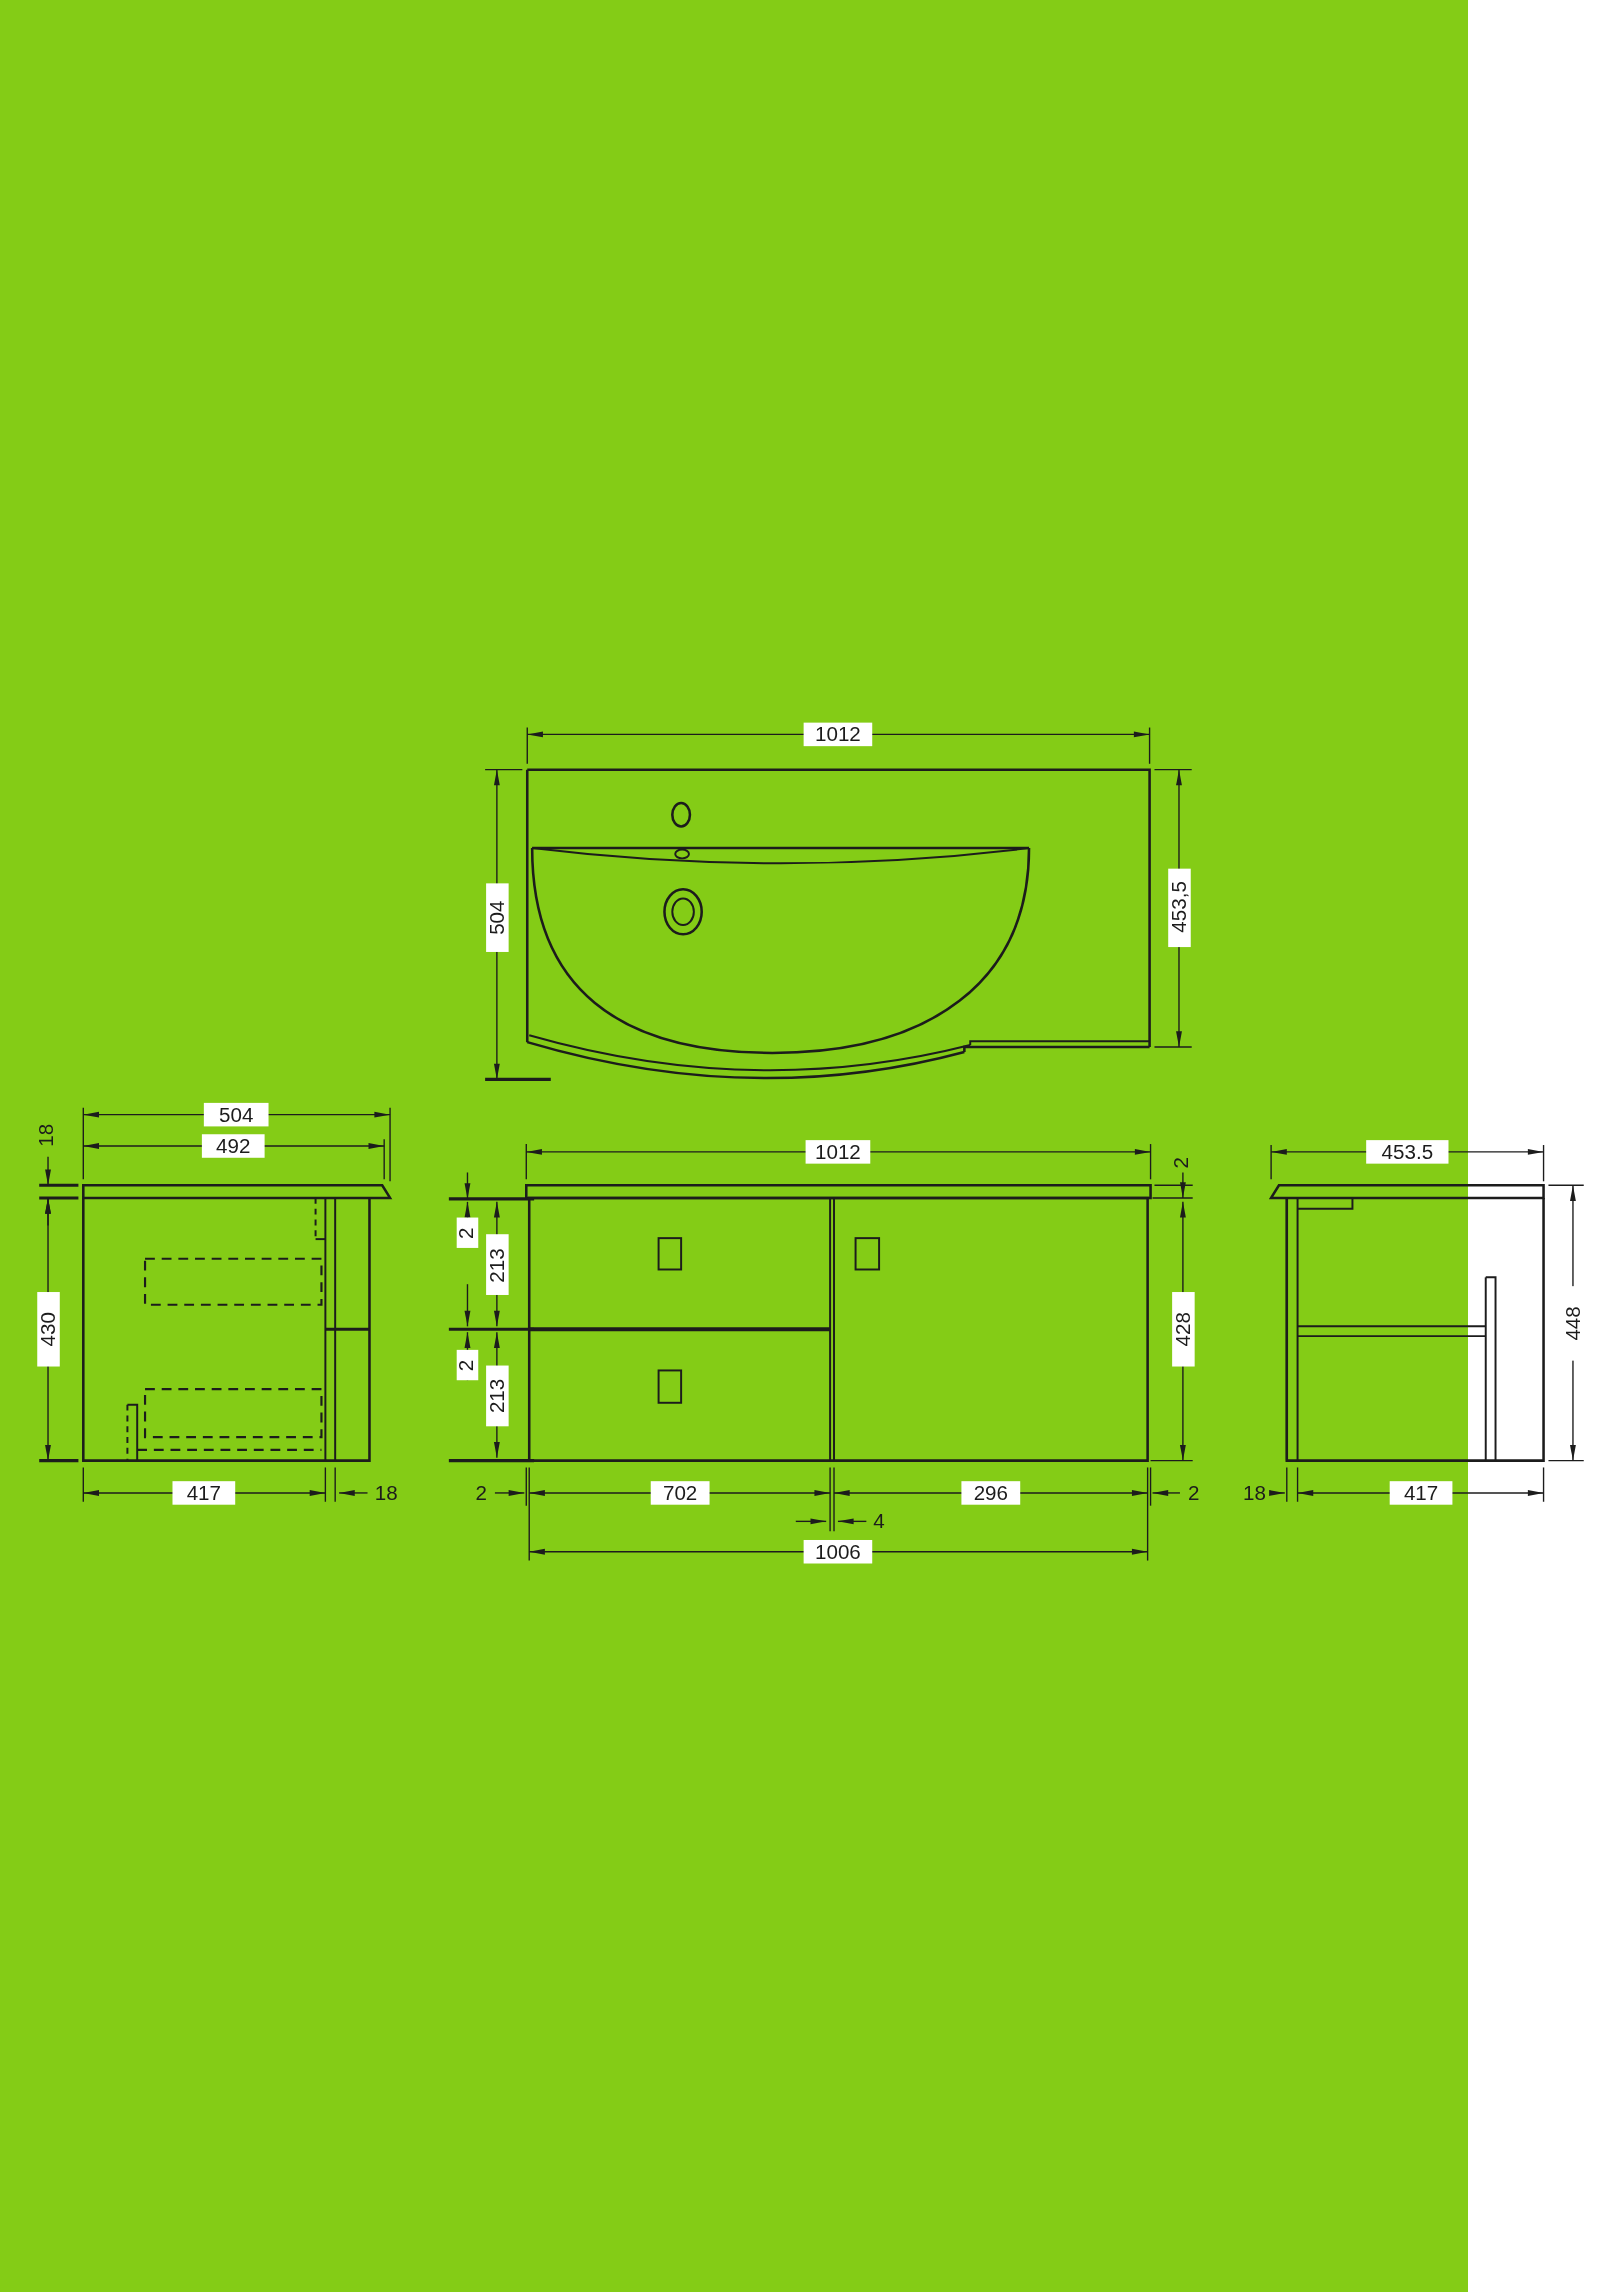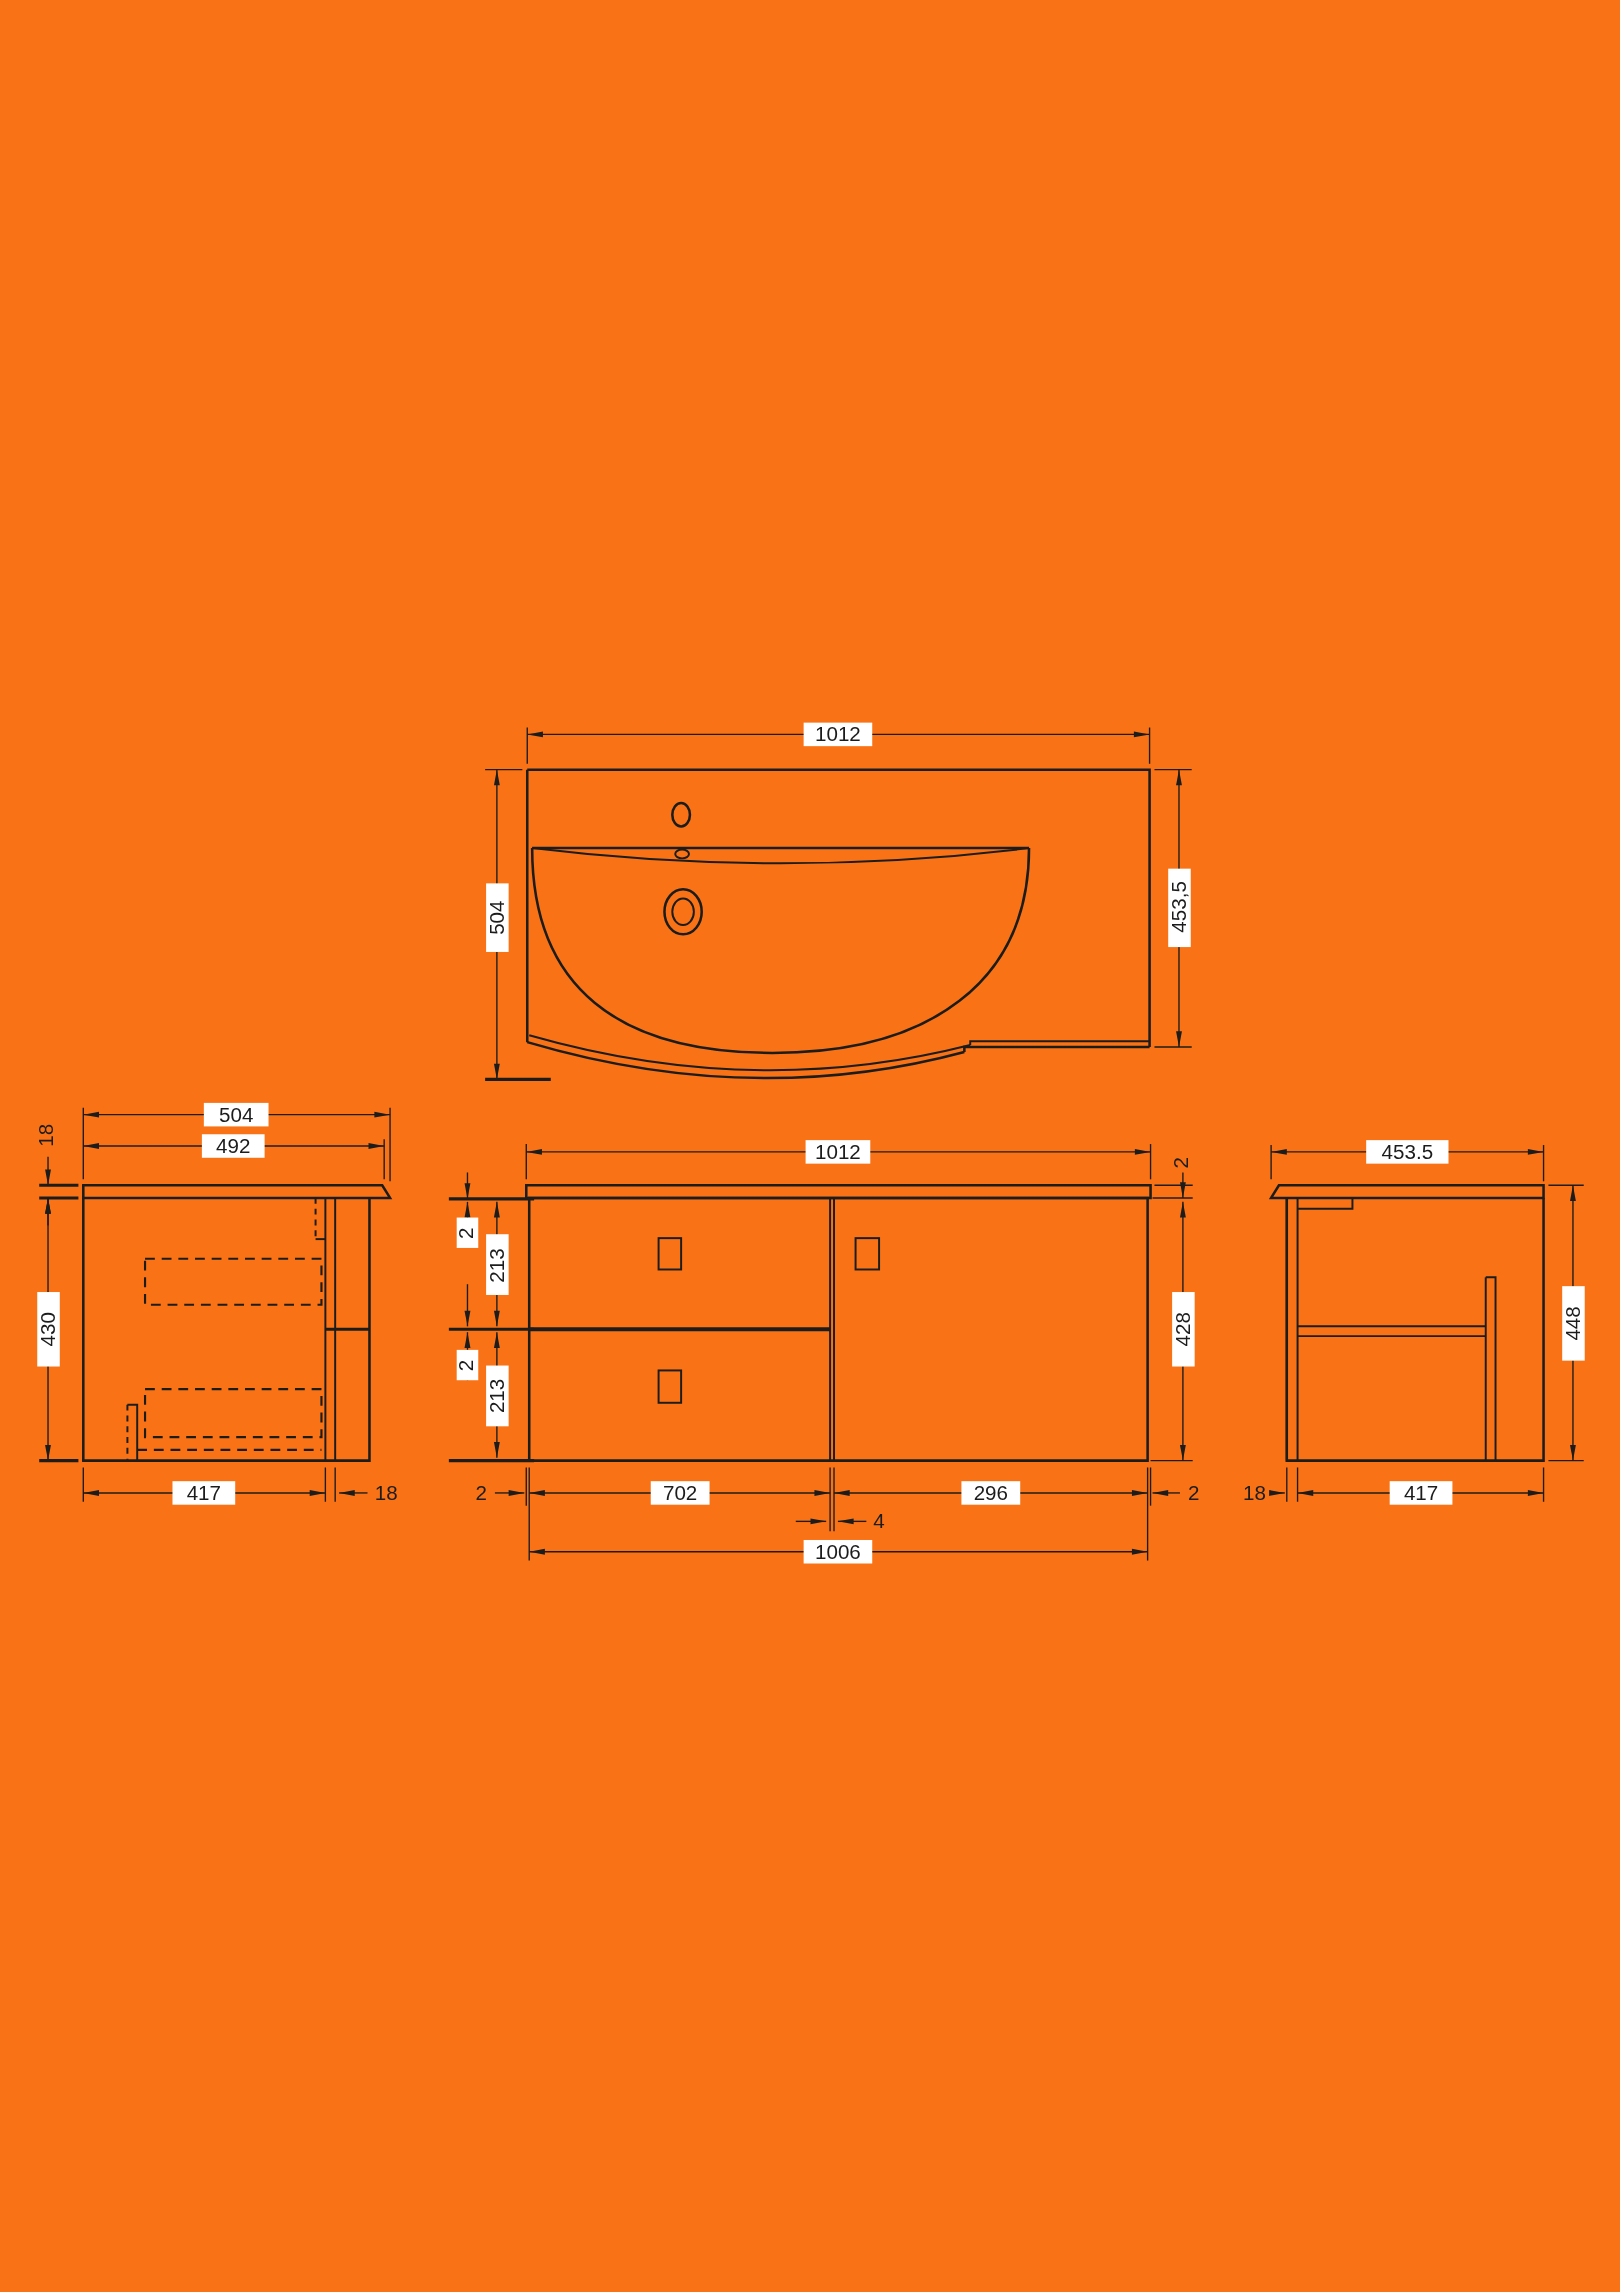--- a/index.html
+++ b/index.html
@@ -1,16 +1,16 @@
 <!DOCTYPE html>
 <html><head>
 <meta charset="utf-8">
 <style>
   html,body{margin:0;padding:0;background:#ffffff;}
-  .page{width:1620px;height:2293px;background:#f97316;position:relative;font-family:"Liberation Sans",sans-serif;}
+  .page{width:1468px;height:2293px;background:#84cc16;position:relative;font-family:"Liberation Sans",sans-serif;}
   svg{display:block;}
   .ln{stroke:#1c1c1c;fill:none;stroke-linecap:butt;stroke-linejoin:miter;}
   .o{stroke-width:2.6;}
   .m{stroke-width:2;}
   .d{stroke-width:1.4;}
   .k{stroke-width:3.2;}
   .th{stroke-width:4;}
   .dash{stroke-dasharray:10 7;stroke-width:2.2;}
   .dash2{stroke-dasharray:6 5;stroke-width:2;}
   .mask{fill:#ffffff;stroke:none;}

